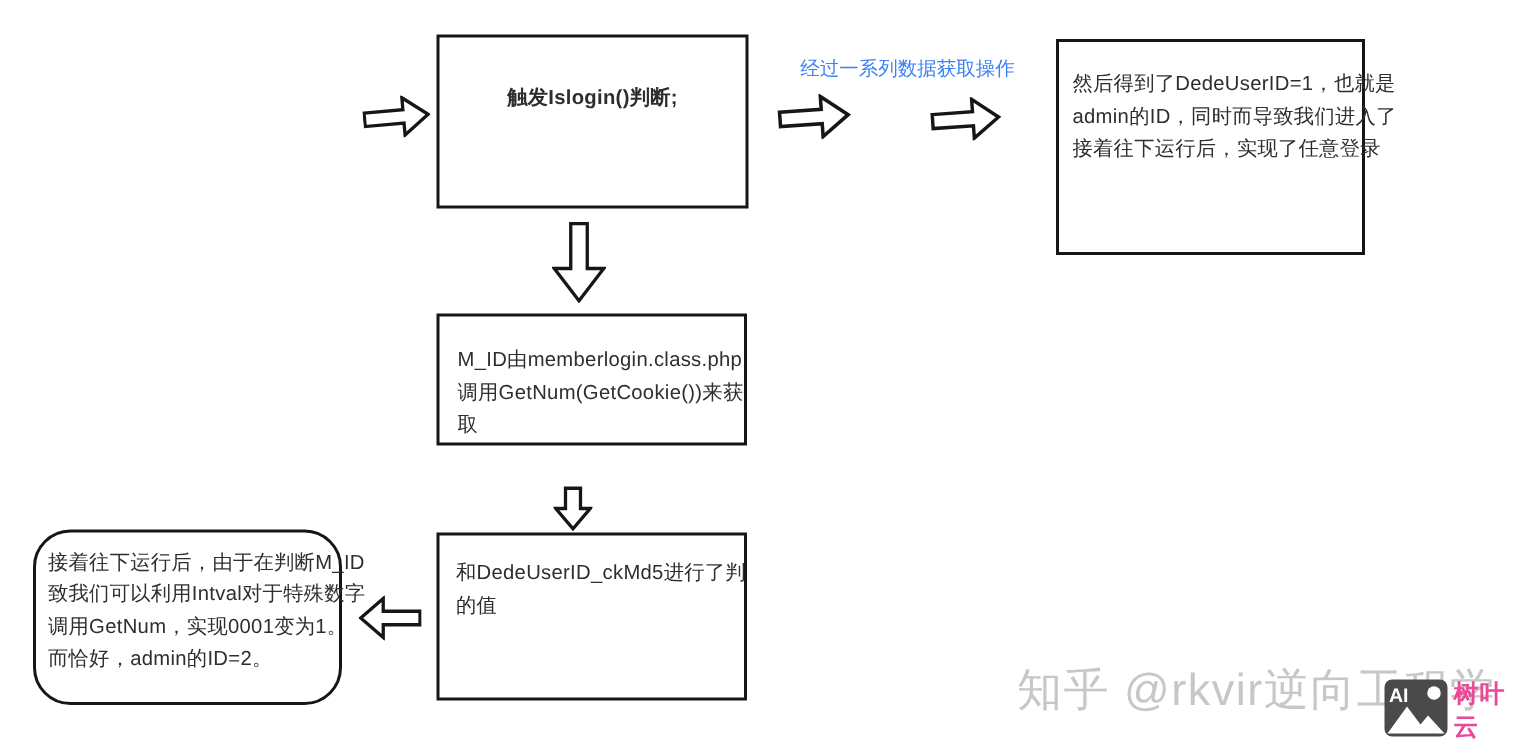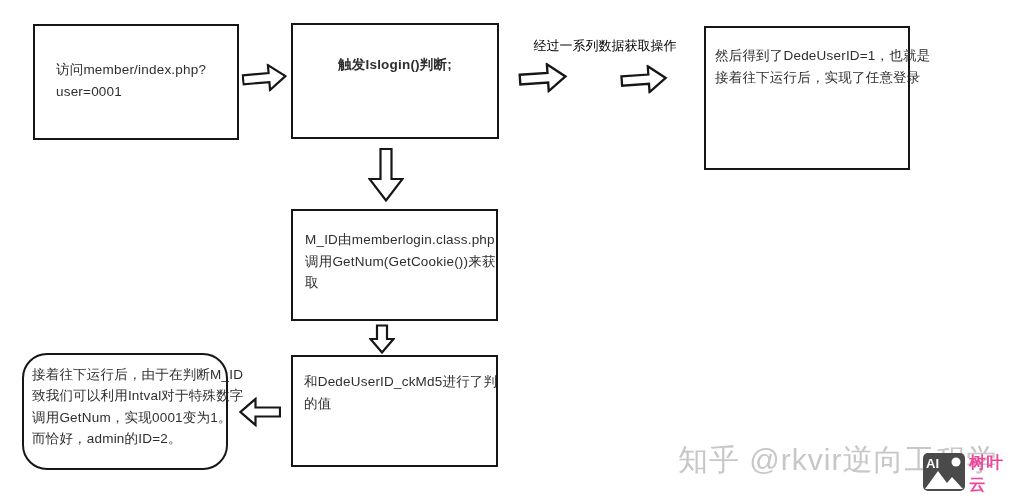--- a/index.html
+++ b/index.html
@@ -17,29 +17,29 @@
     background:#ffffff;
     color:#2e2e2e;
     font-size:13.5px;
     line-height:21.5px;
     letter-spacing:0.2px;
   }
   .ln{white-space:nowrap;}
   .box-visit   {left:33px;  top:24px;  width:206px; height:116px; padding:33px 10px 0 21px;}
   .box-trigger {left:291px; top:23px;  width:208px; height:116px; padding:29px 0 0 0; text-align:center;font-weight:bold;}
   .box-result  {left:704px; top:26px;  width:206px; height:144px; padding:17px 4px 10px 9px;}
-  .box-mid     {left:291px; top:209px; width:207px; height:112px; padding:18px 4px 0 12px;}
+  .box-mid     {left:291px; top:209px; width:207px; height:88px; padding:18px 4px 0 12px;}
   .box-cookie  {left:291px; top:355px; width:207px; height:112px; padding:14px 4px 0 11px;}
   .box-intval  {left:22px;  top:353px; width:206px; height:117px; padding:9px 2px 0 8px; line-height:21.3px;border-radius:25px;}
   .arrow{position:absolute;}
   .arrow svg{display:block;}
   .arrow-label{
     position:absolute;
     left:529px; top:37px; width:152px;
-    font-size:13px; color:#000000;
+    font-size:13px; color:#3b82f6;
     text-align:center; white-space:nowrap;
   }
   .watermark{
     position:absolute;
     left:678px; top:440px;
     font-size:30px;
     color:#c7c7c7;
     letter-spacing:1px;
     white-space:nowrap;
   }
@@ -53,24 +53,20 @@
     font-size:16.5px; font-weight:bold;
     color:#ec4899; margin-left:3px;
     letter-spacing:1px;
   }
 </style>
 </head>
 <body>
 
 <div class="canvas">
 
-  <div class="box box-visit">
-    <div class="ln">访问member/index.php?</div>
-    <div class="ln">user=0001</div>
-  </div>
 
   <div class="arrow" style="left:242px;top:64px;transform:rotate(-5deg);">
     <svg width="45" height="28" viewBox="0 0 45 28">
       <path d="M1 9.5 L27 9.5 L27 1.5 L43.5 14 L27 26.5 L27 18.5 L1 18.5 Z" fill="#ffffff" stroke="#161616" stroke-width="2.2"></path>
     </svg>
   </div>
 
   <div class="box box-trigger">
     <div class="ln">触发Islogin()判断;</div>
   </div>
@@ -83,20 +79,21 @@
     </svg>
   </div>
   <div class="arrow" style="left:617px;top:65px;transform:rotate(-4deg);">
     <svg width="54" height="29" viewBox="0 0 45 28">
       <path d="M1 9.5 L27 9.5 L27 1.5 L43.5 14 L27 26.5 L27 18.5 L1 18.5 Z" fill="#ffffff" stroke="#161616" stroke-width="2.2"></path>
     </svg>
   </div>
 
   <div class="box box-result">
     <div class="ln">然后得到了DedeUserID=1，也就是</div>
+    <div class="ln">admin的ID，同时而导致我们进入了</div>
     <div class="ln">接着往下运行后，实现了任意登录</div>
   </div>
 
   <div class="arrow" style="left:368px;top:148px;">
     <svg width="36" height="54" viewBox="0 0 36 54">
       <path d="M12.5 1 L23.5 1 L23.5 31 L34.5 31 L18 52.5 L1.5 31 L12.5 31 Z" fill="#ffffff" stroke="#161616" stroke-width="2.2"></path>
     </svg>
   </div>
 
   <div class="box box-mid">

